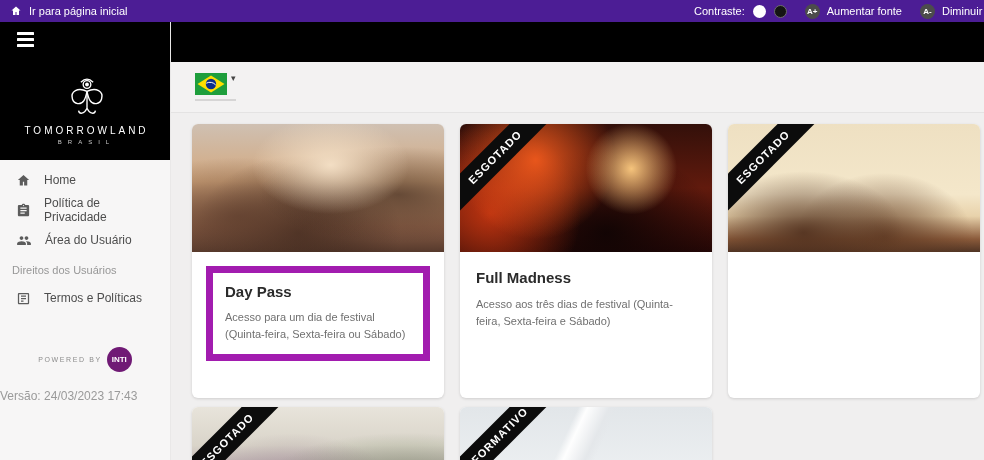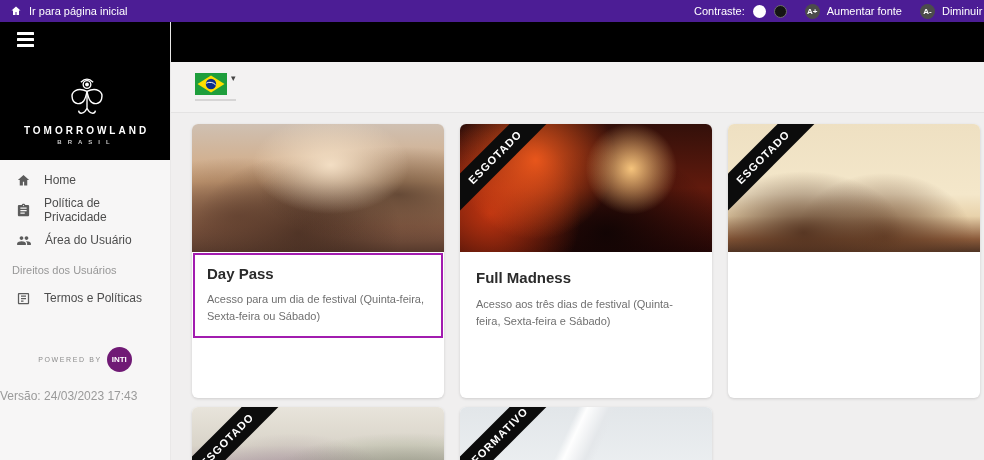--- a/index.html
+++ b/index.html
@@ -17,21 +17,21 @@
   .a-badge { width:15px; height:15px; border-radius:50%; background:#4c4c4c; color:#fff; font-size:8px; font-weight:700; display:flex; align-items:center; justify-content:center; }
 
   
   .lower { display:flex; height:438px; }
 
   
   .sidebar { width:171px; flex:none; background:#f7f6f6; border-right:1px solid #e9e8e8; }
   .sidebar-top { height:138px; background:#000; position:relative; }
   .hamburger { position:absolute; top:10px; left:17px; width:17px; cursor:pointer; }
   .hamburger span { display:block; height:3px; background:#fff; margin-bottom:3px; border-radius:0.5px; }
-  .logo-block { position:absolute; top:52px; left:3px; right:0; text-align:center; color:#fff;font-weight:bold; }
+  .logo-block { position:absolute; top:52px; left:3px; right:0; text-align:center; color:#fff; }
   .logo-title { font-size:10px; letter-spacing:3px; margin-top:3px; }
   .logo-sub { font-size:6px; letter-spacing:6px; color:#c9c9c9; margin-top:3px; }
 
   .menu { padding-top:5px; }
   .menu-item { display:flex; align-items:center; gap:13px; height:30px; padding:0 16px; font-size:12px; color:#4d4d4d; cursor:pointer; }
   .menu-item svg { flex:none; }
   .section-label { padding:9px 12px 7px; font-size:11px; color:#979797; }
 
   .powered { margin-top:34px; display:flex; align-items:center; justify-content:center; gap:5px; }
   .powered-text { font-size:7px; letter-spacing:1.6px; color:#8d8d8d; }
@@ -44,21 +44,21 @@
   .toolbar { height:51px; background:#f3f2f2; border-bottom:1px solid #e4e3e3; display:flex; align-items:center; padding-left:24px; }
   .flag-btn { display:flex; align-items:flex-start; gap:4px; padding-bottom:4px; border-bottom:2px solid #d6d5d5; cursor:pointer; }
   .caret { font-size:9px; color:#444; line-height:1; margin-top:1px; }
 
   .grid { display:grid; grid-template-columns:repeat(3, 252px); column-gap:16px; row-gap:9px; padding:11px 0 0 21px; }
   .card { width:252px; height:274px; background:#fff; border-radius:6px; box-shadow:0 1px 3px rgba(0,0,0,.14); overflow:hidden; position:relative; cursor:pointer; }
   .card-img { height:128px; position:relative; overflow:hidden; }
   .card-body { padding:17px 16px 0; }
   .card-title { font-size:15px; font-weight:700; color:#2b2b2b; margin-bottom:10px; }
   .card-line { font-size:11px; color:#707070; line-height:1.5; margin-bottom:9px; }
-  .highlight-box { border:2px solid #a21caf; margin:1px; padding:10px 12px 12px; }
+  .highlight-box { border:7px solid #a21caf; margin:14px; padding:10px 12px 12px; }
   .highlight-box .card-title { margin-bottom:9px; }
   .highlight-box .card-line { margin-bottom:0; }
 
   .ribbon { position:absolute; top:20px; left:-44px; width:158px; transform:rotate(-45deg); background:#0c0c0c; color:#fff; font-size:11px; font-weight:700; letter-spacing:1px; text-align:center; padding:7px 0; }
 
   
   .img-crowd { background:
     radial-gradient(ellipse at 55% 32%, rgba(246,226,200,.95), transparent 40%),
     radial-gradient(ellipse at 82% 55%, rgba(55,35,25,.65), transparent 48%),
     radial-gradient(ellipse at 18% 72%, rgba(95,62,45,.75), transparent 45%),

